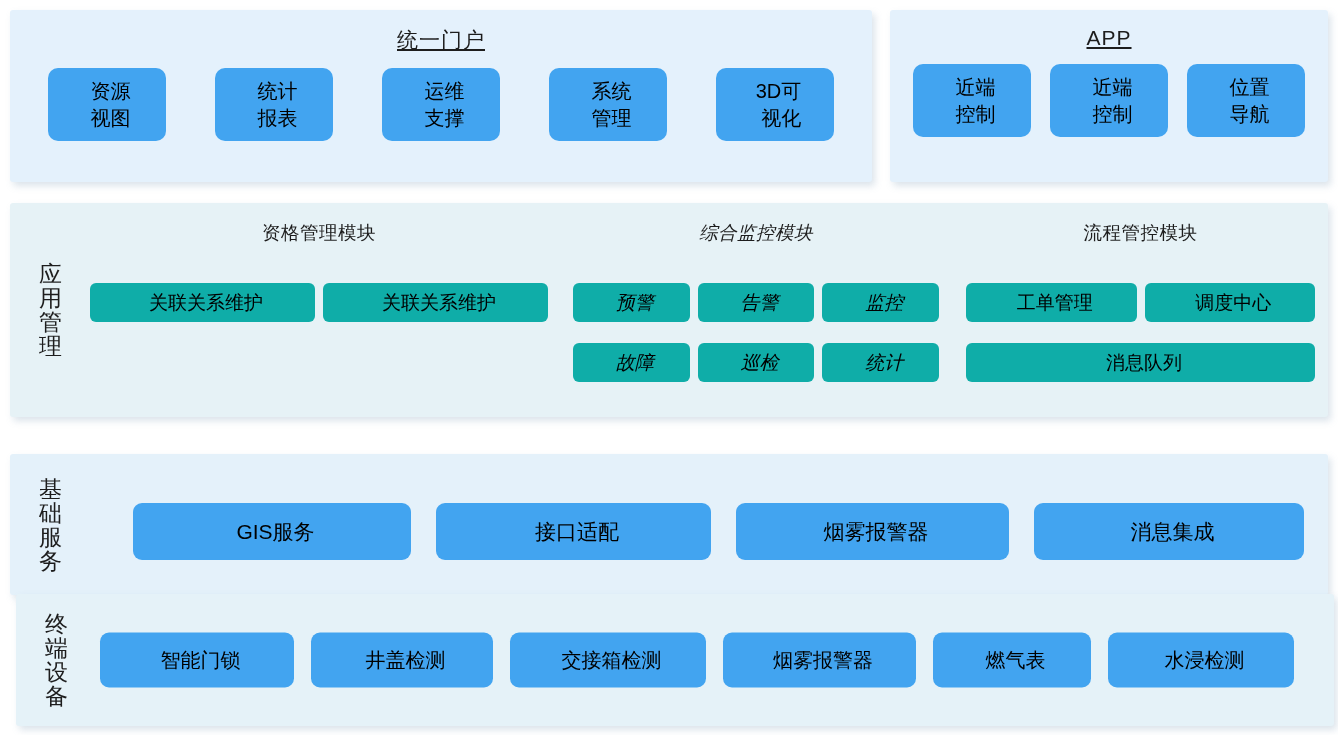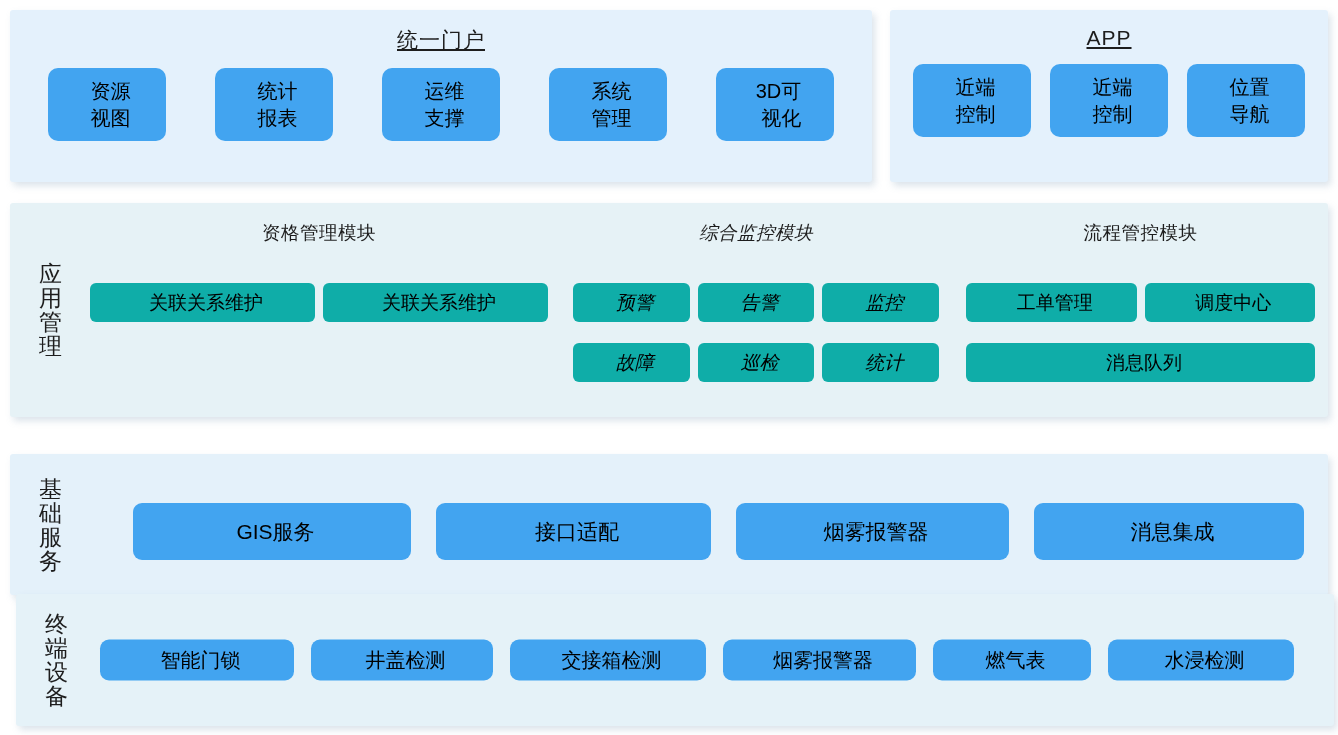--- a/index.html
+++ b/index.html
@@ -69,21 +69,21 @@
 
   .base-row{
     position:absolute;top:49px;left:123px;display:flex;gap:25px;align-items:center;
   }
   .btn-base{height:57px;background:var(--blue);border-radius:9px;font-size:21px;}
 
   .dev-row{
     position:absolute;top:50%;transform:translateY(-50%);left:84px;
     display:flex;gap:17px;align-items:center;
   }
-  .btn-dev{height:41px;background:var(--blue);border-radius:9px;font-size:20px;}
+  .btn-dev{height:55px;background:var(--blue);border-radius:9px;font-size:20px;}
 </style>
 </head>
 <body>
 
 <div class="panel panel-portal">
   <div class="panel-title">统一门户</div>
   <div class="btn-row portal-row">
     <div class="btn btn-portal">资源
 视图</div>
     <div class="btn btn-portal">统计

